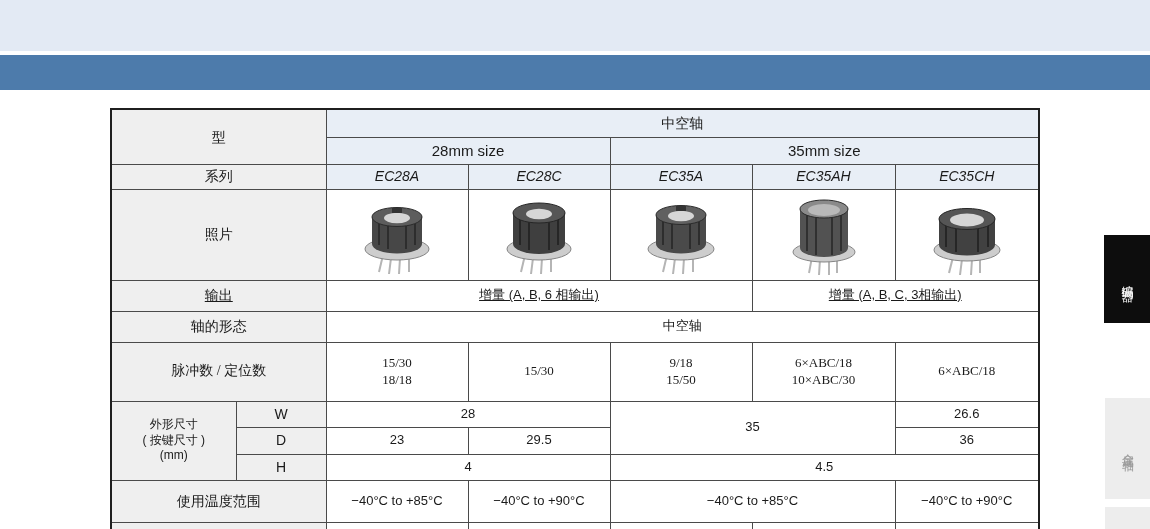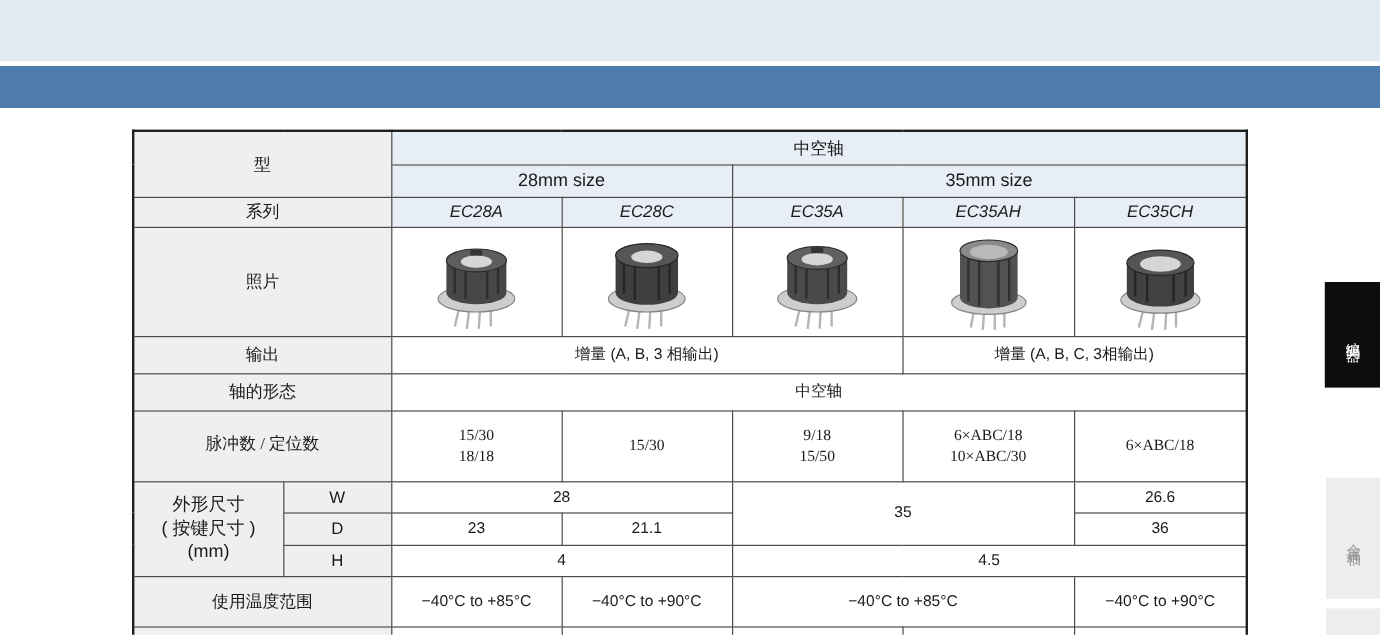--- a/index.html
+++ b/index.html
@@ -35,26 +35,26 @@
     padding:1px 2px;
     font-weight:normal;
     line-height:1.3;
     overflow:hidden;
   }
   .lbl{background:#efefef;font-size:14px;}
   .hdr{background:#e8eef6;font-size:14px;}
   .hdr-size{background:#e8eef6;font-size:15px;margin-left:44px;}
   .series-cell{background:#e8eef6;font-weight:bold;font-size:14px;font-style:italic;}
   .pre{white-space:pre-line;}
-  .dims-lbl{font-size:15px;line-height:1.35;}
+  .dims-lbl{font-size:12px;line-height:1.35;}
   .r-type{height:28px;}
   .r-size{height:27px;}
   .r-series{height:25px;}
   .r-photo{height:91px;}
-  .r-output{height:31px;}
+  .r-output{height:31px;text-decoration:underline;}
   .r-shaft{height:31px;}
   .r-pulse{height:59px;font-family:Liberation Serif, serif;}
   .r-w{height:26px;}
   .r-d{height:27px;}
   .r-h{height:26px;}
   .r-temp{height:42px;}
   .r-partial{height:12px;}
   .photo-cell{background:#fff;padding:0;}
   .photo-cell svg{display:block;margin:2px auto 0 auto;}
 
@@ -206,21 +206,21 @@
                 <line x1="66" y1="30" x2="66" y2="57"></line>
                 <line x1="76" y1="26" x2="76" y2="52"></line>
               </g>
             <ellipse cx="55" cy="24" rx="28" ry="10.5" fill="#555555" stroke="#262626"></ellipse>
             <ellipse cx="55" cy="25" rx="17" ry="6.5" fill="#d6d6d6"></ellipse>
           </svg>
         </td>
       </tr>
       <tr class="r-output">
         <th class="lbl" colspan="2">输出</th>
-        <td colspan="3">增量 (A, B, 3 相输出)</td>
+        <td colspan="3">增量 (A, B, 6 相输出)</td>
         <td colspan="2">增量 (A, B, C, 3相输出)</td>
       </tr>
       <tr class="r-shaft">
         <th class="lbl" colspan="2">轴的形态</th>
         <td colspan="5">中空轴</td>
       </tr>
       <tr class="r-pulse">
         <th class="lbl" colspan="2">脉冲数 / 定位数</th>
         <td class="pre">15/30
 18/18</td>
@@ -236,21 +236,21 @@
 ( 按键尺寸 )
 (mm)</th>
         <th class="lbl">W</th>
         <td colspan="2">28</td>
         <td colspan="2" rowspan="2">35</td>
         <td>26.6</td>
       </tr>
       <tr class="r-d">
         <th class="lbl">D</th>
         <td>23</td>
-        <td>21.1</td>
+        <td>29.5</td>
         <td>36</td>
       </tr>
       <tr class="r-h">
         <th class="lbl">H</th>
         <td colspan="2">4</td>
         <td colspan="3">4.5</td>
       </tr>
       <tr class="r-temp">
         <th class="lbl" colspan="2">使用温度范围</th>
         <td>−40°C to +85°C</td>

